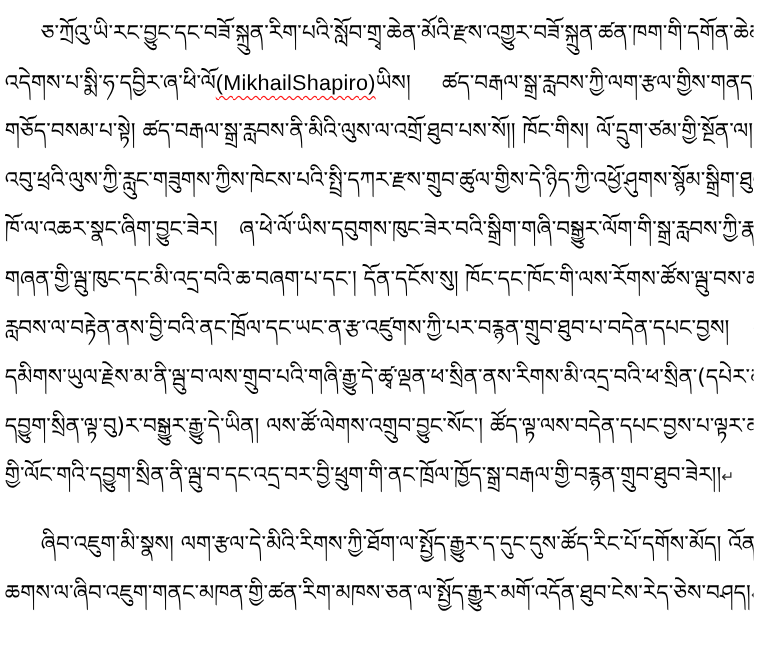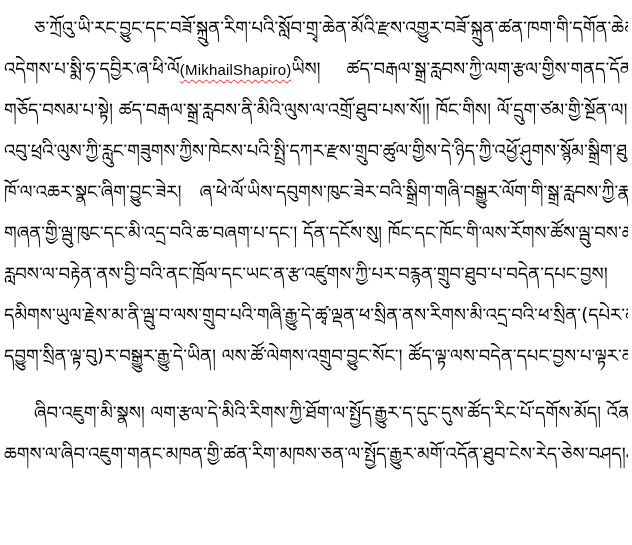--- a/index.html
+++ b/index.html
@@ -25,21 +25,21 @@
     height: 41px;
     line-height: 40px;
     font-size: 18px;
     white-space: nowrap;
     overflow: hidden;
   }
   .line.indent { text-indent: 30px; }
   .tib { color: #000000; }
   .latin {
     font-family: "Liberation Sans", sans-serif;
-    font-size: 15px;
+    font-size: 18px;
     letter-spacing: 0.2px;
   }
   .misspell {
     text-decoration-line: underline;
     text-decoration-style: wavy;
     text-decoration-color: #ff1a1a;
     text-decoration-thickness: 1px;
     text-underline-offset: 4px;
   }
   .gap { display: inline-block; height: 1px; }
@@ -56,18 +56,19 @@
     <div class="para">
       <div class="line indent"><span class="tib">ཅ་ཀྲོའུ་ཡི་རང་བྱུང་དང་བཟོ་སྐྲུན་རིག་པའི་སློབ་གྲྭ་ཆེན་མོའི་རྫས་འགྱུར་བཟོ་སྐྲུན་ཚན་ཁག་གི་དགོན་ཆེན་རམ་</span></div>
       <div class="line"><span class="tib">འདེགས་པ་སྨི་ཧ་དབྱིར་ཞ་ཕི་ལོ</span><span class="latin misspell">(MikhailShapiro)</span><span class="tib">ཡིས།</span><span class="gap" style="width: 26px;"></span><span class="tib">ཚད་བརྒལ་སྒྲ་རླབས་ཀྱི་ལག་རྩལ་གྱིས་གནད་དོན་འདི་ཐག་</span></div>
       <div class="line"><span class="tib">གཅོད་བསམ་པ་སྟེ། ཚད་བརྒལ་སྒྲ་རླབས་ནི་མིའི་ལུས་ལ་འགྲོ་ཐུབ་པས་སོ།། ཁོང་གིས། ལོ་དྲུག་ཙམ་གྱི་སྔོན་ལ། ཁོས་ཆུ་སྐྱེས་</span></div>
       <div class="line"><span class="tib">འབུ་ཕྲའི་ལུས་ཀྱི་རླུང་གཟུགས་ཀྱིས་ཁེངས་པའི་སྤྲི་དཀར་རྫས་གྲུབ་ཚུལ་གྱིས་དེ་ཉིད་ཀྱི་འཕྱོ་ཤུགས་སྙོམ་སྒྲིག་ཐུབ་པ་ཤེས་རྗེས།</span></div>
       <div class="line"><span class="tib">ཁོ་ལ་འཆར་སྣང་ཞིག་བྱུང་ཟེར།</span><span class="gap" style="width: 18px;"></span><span class="tib">ཞ་ཕེ་ལོ་ཡིས་དབུགས་ཁུང་ཟེར་བའི་སྒྲིག་གཞི་བསྒྱུར་ལོག་གི་སྒྲ་རླབས་ཀྱི་རྣམ་པ་དེ་རིགས་</span></div>
       <div class="line"><span class="tib">གཞན་གྱི་ལྦུ་ཁུང་དང་མི་འདྲ་བའི་ཆ་བཞག་པ་དང་། དོན་དངོས་སུ། ཁོང་དང་ཁོང་གི་ལས་རོགས་ཚོས་ལྦུ་བས་ཚད་བརྒལ་སྒྲ་</span></div>
       <div class="line"><span class="tib">རླབས་ལ་བརྟེན་ནས་བྱི་བའི་ནང་ཁྲོལ་དང་ཡང་ན་རྩ་འཛུགས་ཀྱི་པར་བརྙན་གྲུབ་ཐུབ་པ་བདེན་དཔང་བྱས།</span><span class="gap" style="width: 20px;"></span><span class="tib">ཚོགས་པའི་</span></div>
       <div class="line"><span class="tib">དམིགས་ཡུལ་རྗེས་མ་ནི་ལྦུ་བ་ལས་གྲུབ་པའི་གཞི་རྒྱུ་དེ་ཚྭ་ལྡན་ཕ་སྲིན་ནས་རིགས་མི་འདྲ་བའི་ཕ་སྲིན་(དཔེར་ན་ལོང་གའི་</span></div>
       <div class="line"><span class="tib">དབྱུག་སྲིན་ལྟ་བུ)ར་བསྒྱུར་རྒྱུ་དེ་ཡིན། ལས་ཚོ་ལེགས་འགྲུབ་བྱུང་སོང་། ཚོད་ལྟ་ལས་བདེན་དཔང་བྱས་པ་ལྟར་ན། བཟོ་སྐྲུན་ཅན་</span></div>
+      <div class="line"><span class="tib">གྱི་ལོང་གའི་དབྱུག་སྲིན་ནི་ལྦུ་བ་དང་འདྲ་བར་བྱི་ཕྲུག་གི་ནང་ཁྲོལ་ཁྱོད་སྒྲ་བརྒལ་གྱི་བརྙན་གྲུབ་ཐུབ་ཟེར།།</span><span class="pmark">↵</span></div>
     </div>
     <div class="para">
       <div class="line indent"><span class="tib">ཞིབ་འཇུག་མི་སྣས། ལག་རྩལ་དེ་མིའི་རིགས་ཀྱི་ཐོག་ལ་སྤྱོད་རྒྱུར་ད་དུང་དུས་ཚོད་རིང་པོ་དགོས་མོད། འོན་ཀྱང་སྲོག་</span></div>
       <div class="line"><span class="tib">ཆགས་ལ་ཞིབ་འཇུག་གནང་མཁན་གྱི་ཚན་རིག་མཁས་ཅན་ལ་སྤྱོད་རྒྱུར་མགོ་འདོན་ཐུབ་ངེས་རེད་ཅེས་བཤད།</span><span class="pmark">↵</span></div>
     </div>
   </div>
 
 </body></html>

